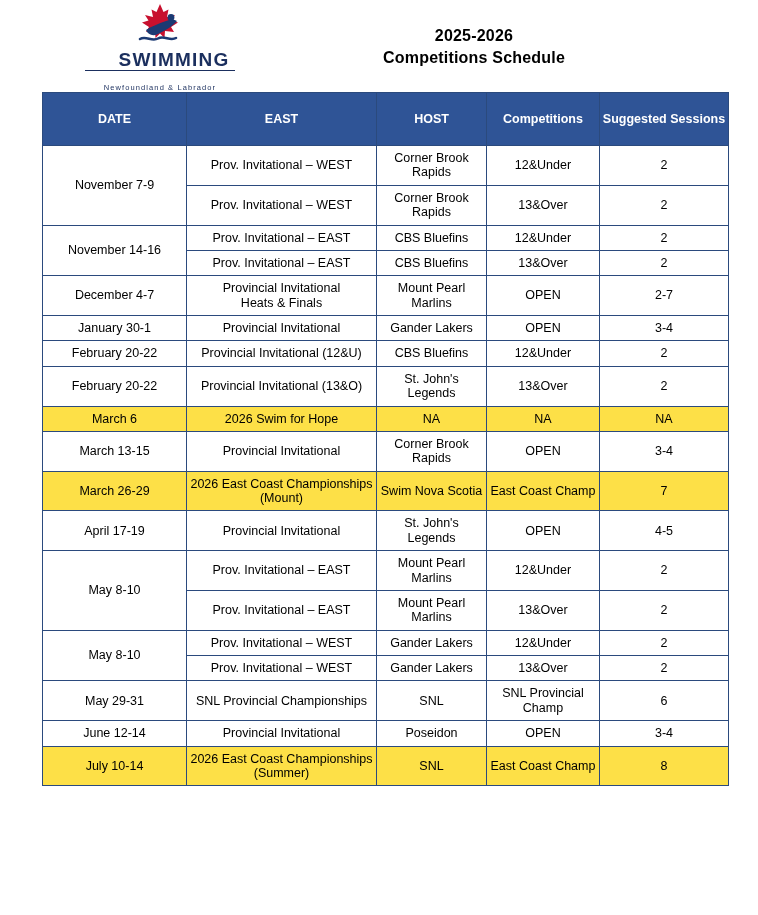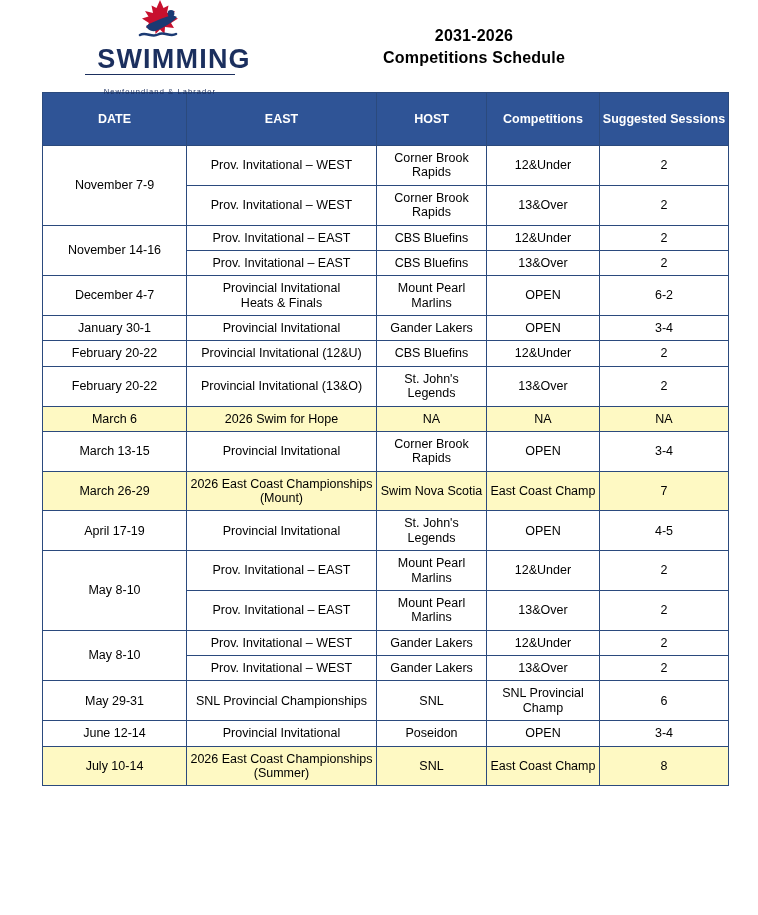--- a/index.html
+++ b/index.html
@@ -36,21 +36,21 @@
     justify-content: flex-start;
   }
   .logo-mark {
     width: 60px;
     height: 46px;
     position: relative;
   }
   .logo-text-main {
     font-family: "Liberation Sans", sans-serif;
     font-weight: bold;
-    font-size: 27px;
+    font-size: 19px;
     letter-spacing: 1.2px;
     color: #1b2f5e;
     line-height: 1;
     margin-top: 2px;
     margin-left: 28px;
   }
   .logo-text-sub {
     font-family: "Liberation Sans", sans-serif;
     font-size: 7.5px;
     letter-spacing: 1.1px;
@@ -100,21 +100,21 @@
     font-size: 12.5px;
     height: 32px;
     padding: 10px 2px;
   }
   td.date-cell {
     text-align: left;
     padding-left: 8px;
     font-size: 12.5px;
   }
   tr.shaded td {
-    background: #fef9c3;
+    background: #fde047;
   }
   .em {
   }
   .c-date { width: 144px; }
   .c-meet { width: 190px; }
   .c-host { width: 110px; }
   .c-elig { width: 113px; }
   .c-sess { width: 129px; }
 </style>
 </head>
@@ -130,21 +130,21 @@
           <path d="M16 28 C22 24, 28 22, 36 19 C40 17.5, 44 17, 47 19 C43 24, 36 28, 28 32 C23 34.5, 18 33, 16 28 Z" fill="#1b3a73"></path>
           <circle cx="41" cy="15.5" r="3.4" fill="#1b3a73"></circle>
           <path d="M10 37 C16 33.5, 22 40, 28 36.5 C34 33, 40 39.5, 46 36" stroke="#1b3a73" stroke-width="2.6" fill="none" stroke-linecap="round"></path>
         </svg>
       </span>
       <div class="logo-text-main">SWIMMING</div>
       <div class="logo-rule"></div>
       <div class="logo-text-sub">Newfoundland &amp; Labrador</div>
     </div>
     <div class="title-block">
-      <div class="title-line">2031-2026</div>
+      <div class="title-line">2025-2026</div>
       <div class="title-line">Competitions Schedule</div>
     </div>
   </div>
 
   <div class="table-wrap">
     <table class="schedule">
       <colgroup>
         <col class="c-date">
           <col class="c-meet">
           <col class="c-host">
@@ -185,21 +185,21 @@
             <td>Prov. Invitational – EAST</td>
             <td>CBS Bluefins</td>
             <td>13&amp;Over</td>
             <td>2</td>
           </tr>
           <tr>
             <td class="date-cell">December 4-7</td>
             <td>Provincial Invitational<br><span class="em">Heats &amp; Finals</span></td>
             <td>Mount Pearl Marlins</td>
             <td>OPEN</td>
-            <td>6-2</td>
+            <td>2-7</td>
           </tr>
           <tr>
             <td class="date-cell">January 30-1</td>
             <td>Provincial Invitational</td>
             <td>Gander Lakers</td>
             <td>OPEN</td>
             <td>3-4</td>
           </tr>
           <tr>
             <td class="date-cell">February 20-22</td>

